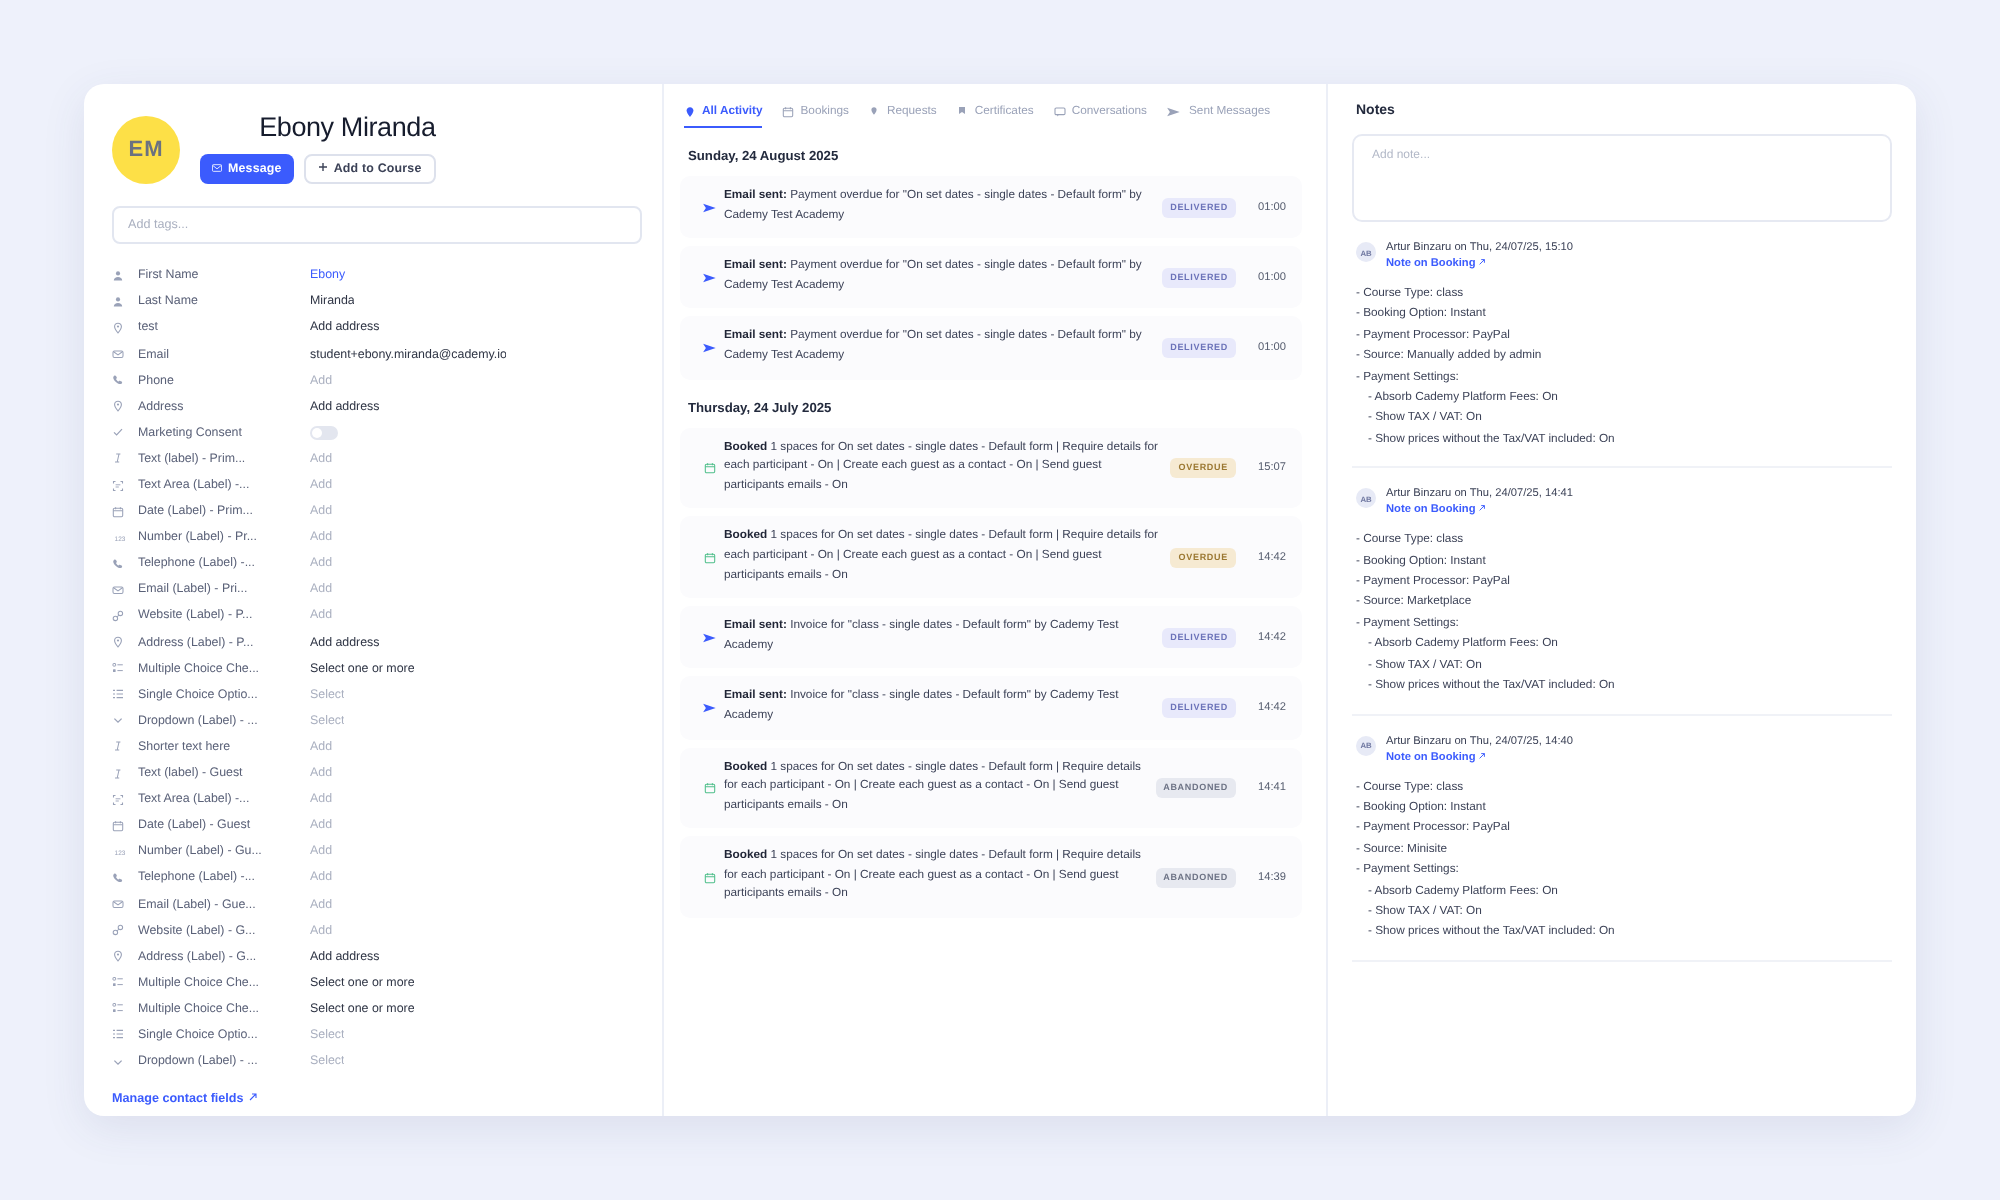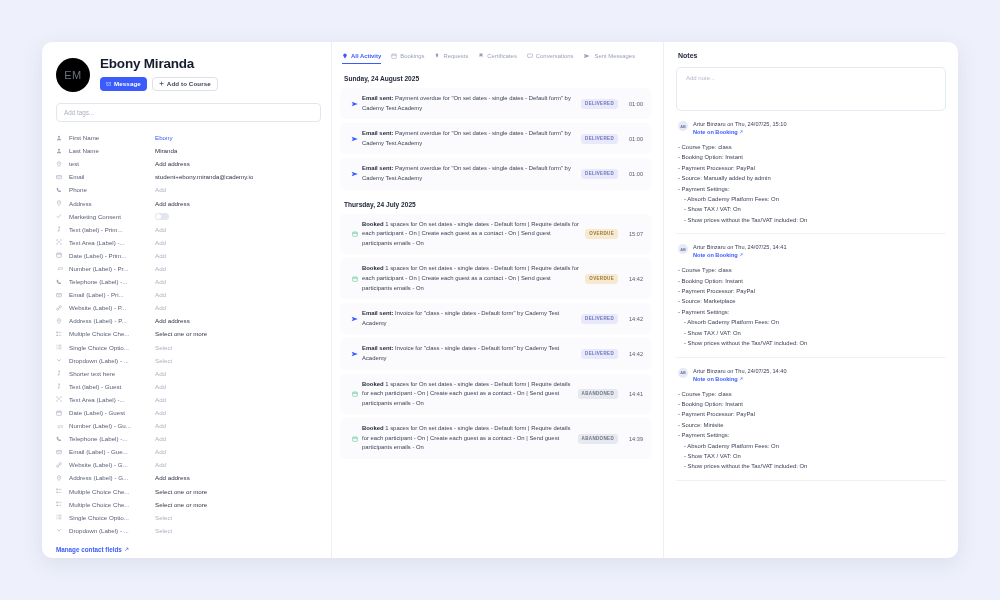--- a/index.html
+++ b/index.html
@@ -29,28 +29,28 @@
   .left {
     width: 290px;
     flex: 0 0 290px;
     padding: 14px 10px 10px 14px;
     border-right: 1px solid #eceff7;
     overflow: hidden;
   }
   .contact-head { display: flex; align-items: flex-start; gap: 10px; }
   .avatar {
     width: 34px; height: 34px; border-radius: 50%;
-    background: #000000; color: #6b7280;
+    background: #fde047; color: #6b7280;
     display: flex; align-items: center; justify-content: center;
-    font-size: 11px; font-weight: 400; letter-spacing: .5px;
+    font-size: 11px; font-weight: 700; letter-spacing: .5px;
     flex: 0 0 34px; margin-top: 2px;
   }
   .contact-name {
-    font-size: 13.5px; font-weight: 700; color: #161c2d;
-    letter-spacing: -0.2px; line-height: 16px;
+    font-size: 13.5px; font-weight: 400; color: #161c2d;
+    letter-spacing: -0.2px; line-height: 16px; text-align: right;
   }
   .btn-row { display: flex; gap: 5px; margin-top: 5px; }
   .btn {
     display: inline-flex; align-items: center; gap: 3px;
     font-size: 6.2px; font-weight: 600; letter-spacing: .1px;
     padding: 3px 6px; border-radius: 4px; line-height: 1;
     white-space: nowrap;
   }
   .btn-primary { background: #3b5bfd; color: #fff; }
   .btn-outline { background: #fff; color: #3c4257; border: 1px solid #dde1ec; }

